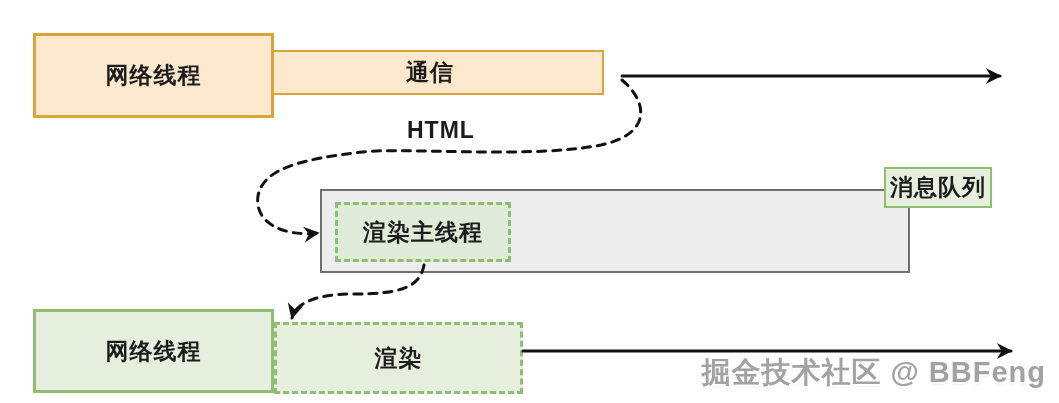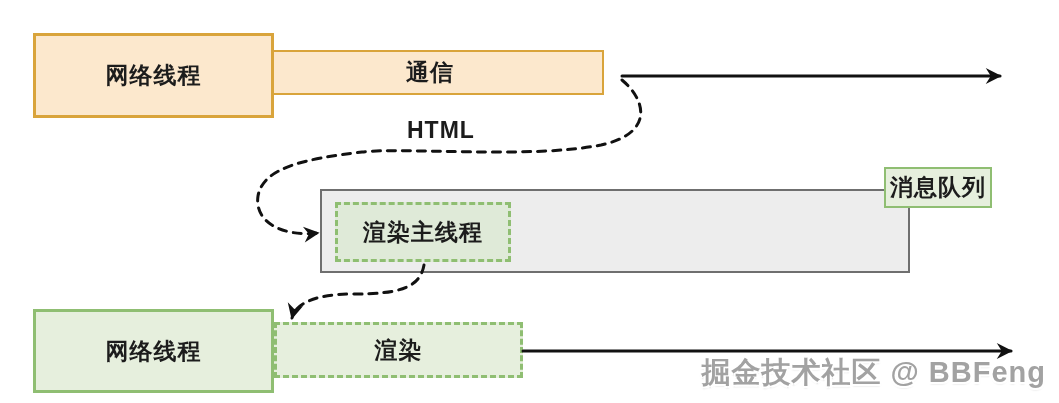--- a/index.html
+++ b/index.html
@@ -84,21 +84,21 @@
     border: 3px dashed var(--green-border);
     z-index: 2;
   }
   .box-main-thread {
     left: 33px; top: 309px; width: 241px; height: 84px;
     background: var(--green-fill);
     border: 3px solid var(--green-border);
     z-index: 3;
   }
   .box-render {
-    left: 274px; top: 322px; width: 249px; height: 56px;
+    left: 274px; top: 322px; width: 249px; height: 72px;
     background: var(--green-fill);
     border: 3px dashed var(--green-border);
     z-index: 2;
     text-align: right;
   }
   .watermark {
     position: absolute;
     right: 13px; top: 353px;
     font-size: 29px;
     font-weight: 700;

